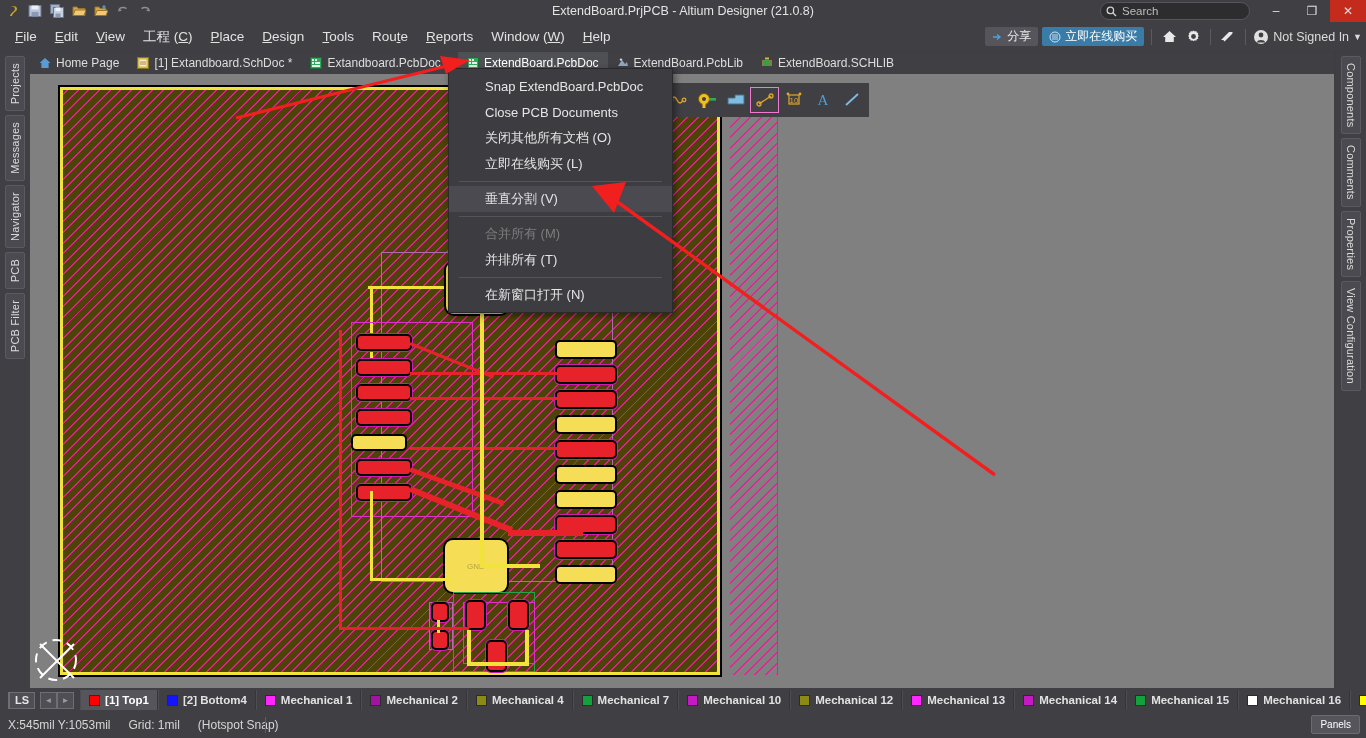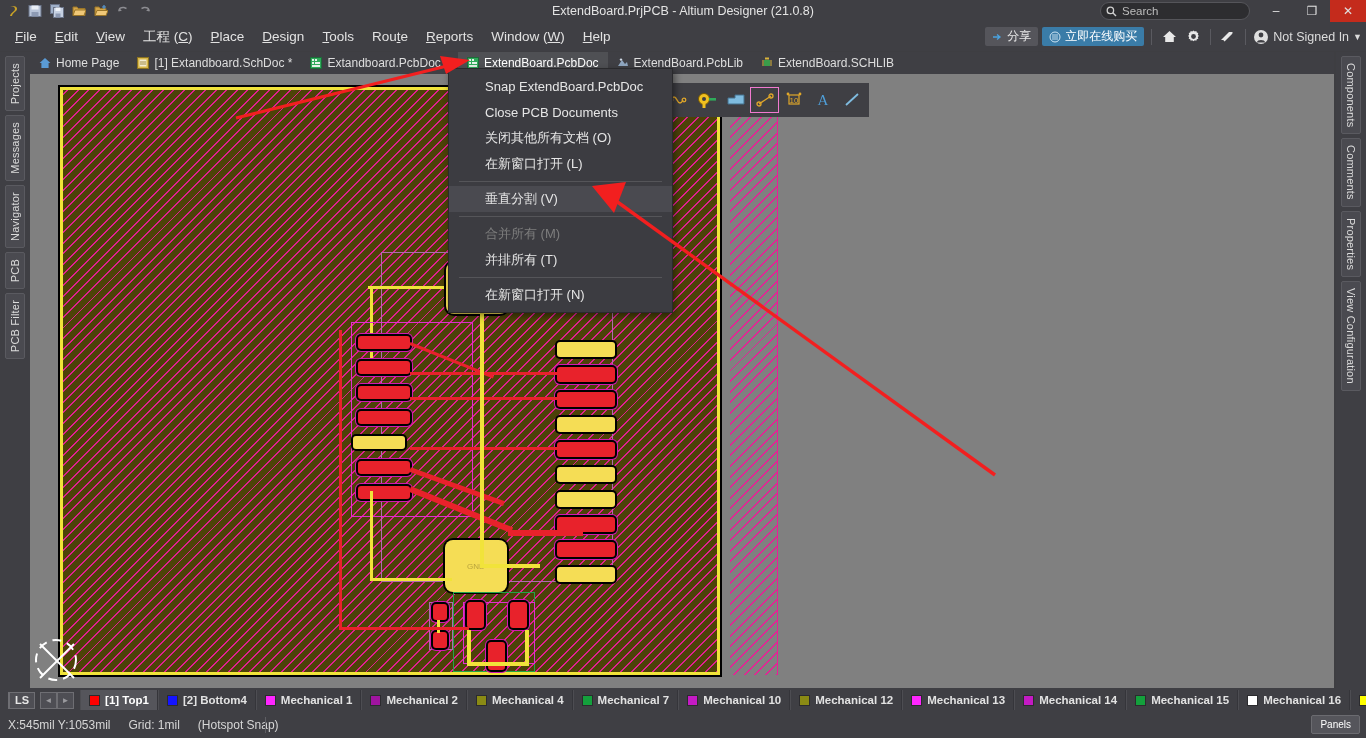--- a/index.html
+++ b/index.html
@@ -540,21 +540,21 @@
       <svg width="20" height="18" viewBox="0 0 20 18">
           <line x1="4" y1="14" x2="16" y2="3" stroke="#7fbce0" stroke-width="1.8"></line>
         </svg>
     </div>
   </div>
 
   <div class="ctxmenu">
     <div class="ctxitem">Snap ExtendBoard.PcbDoc</div>
     <div class="ctxitem">Close PCB Documents</div>
     <div class="ctxitem">关闭其他所有文档 (O)</div>
-    <div class="ctxitem">在新窗口打开 (L)</div>
+    <div class="ctxitem">立即在线购买 (L)</div>
     <div class="ctxsep"></div>
     <div class="ctxitem hl">垂直分割 (V)</div>
     <div class="ctxsep"></div>
     <div class="ctxitem disabled">合并所有 (M)</div>
     <div class="ctxitem">并排所有 (T)</div>
     <div class="ctxsep"></div>
     <div class="ctxitem">在新窗口打开 (N)</div>
   </div>
 
   <svg class="arrows">

